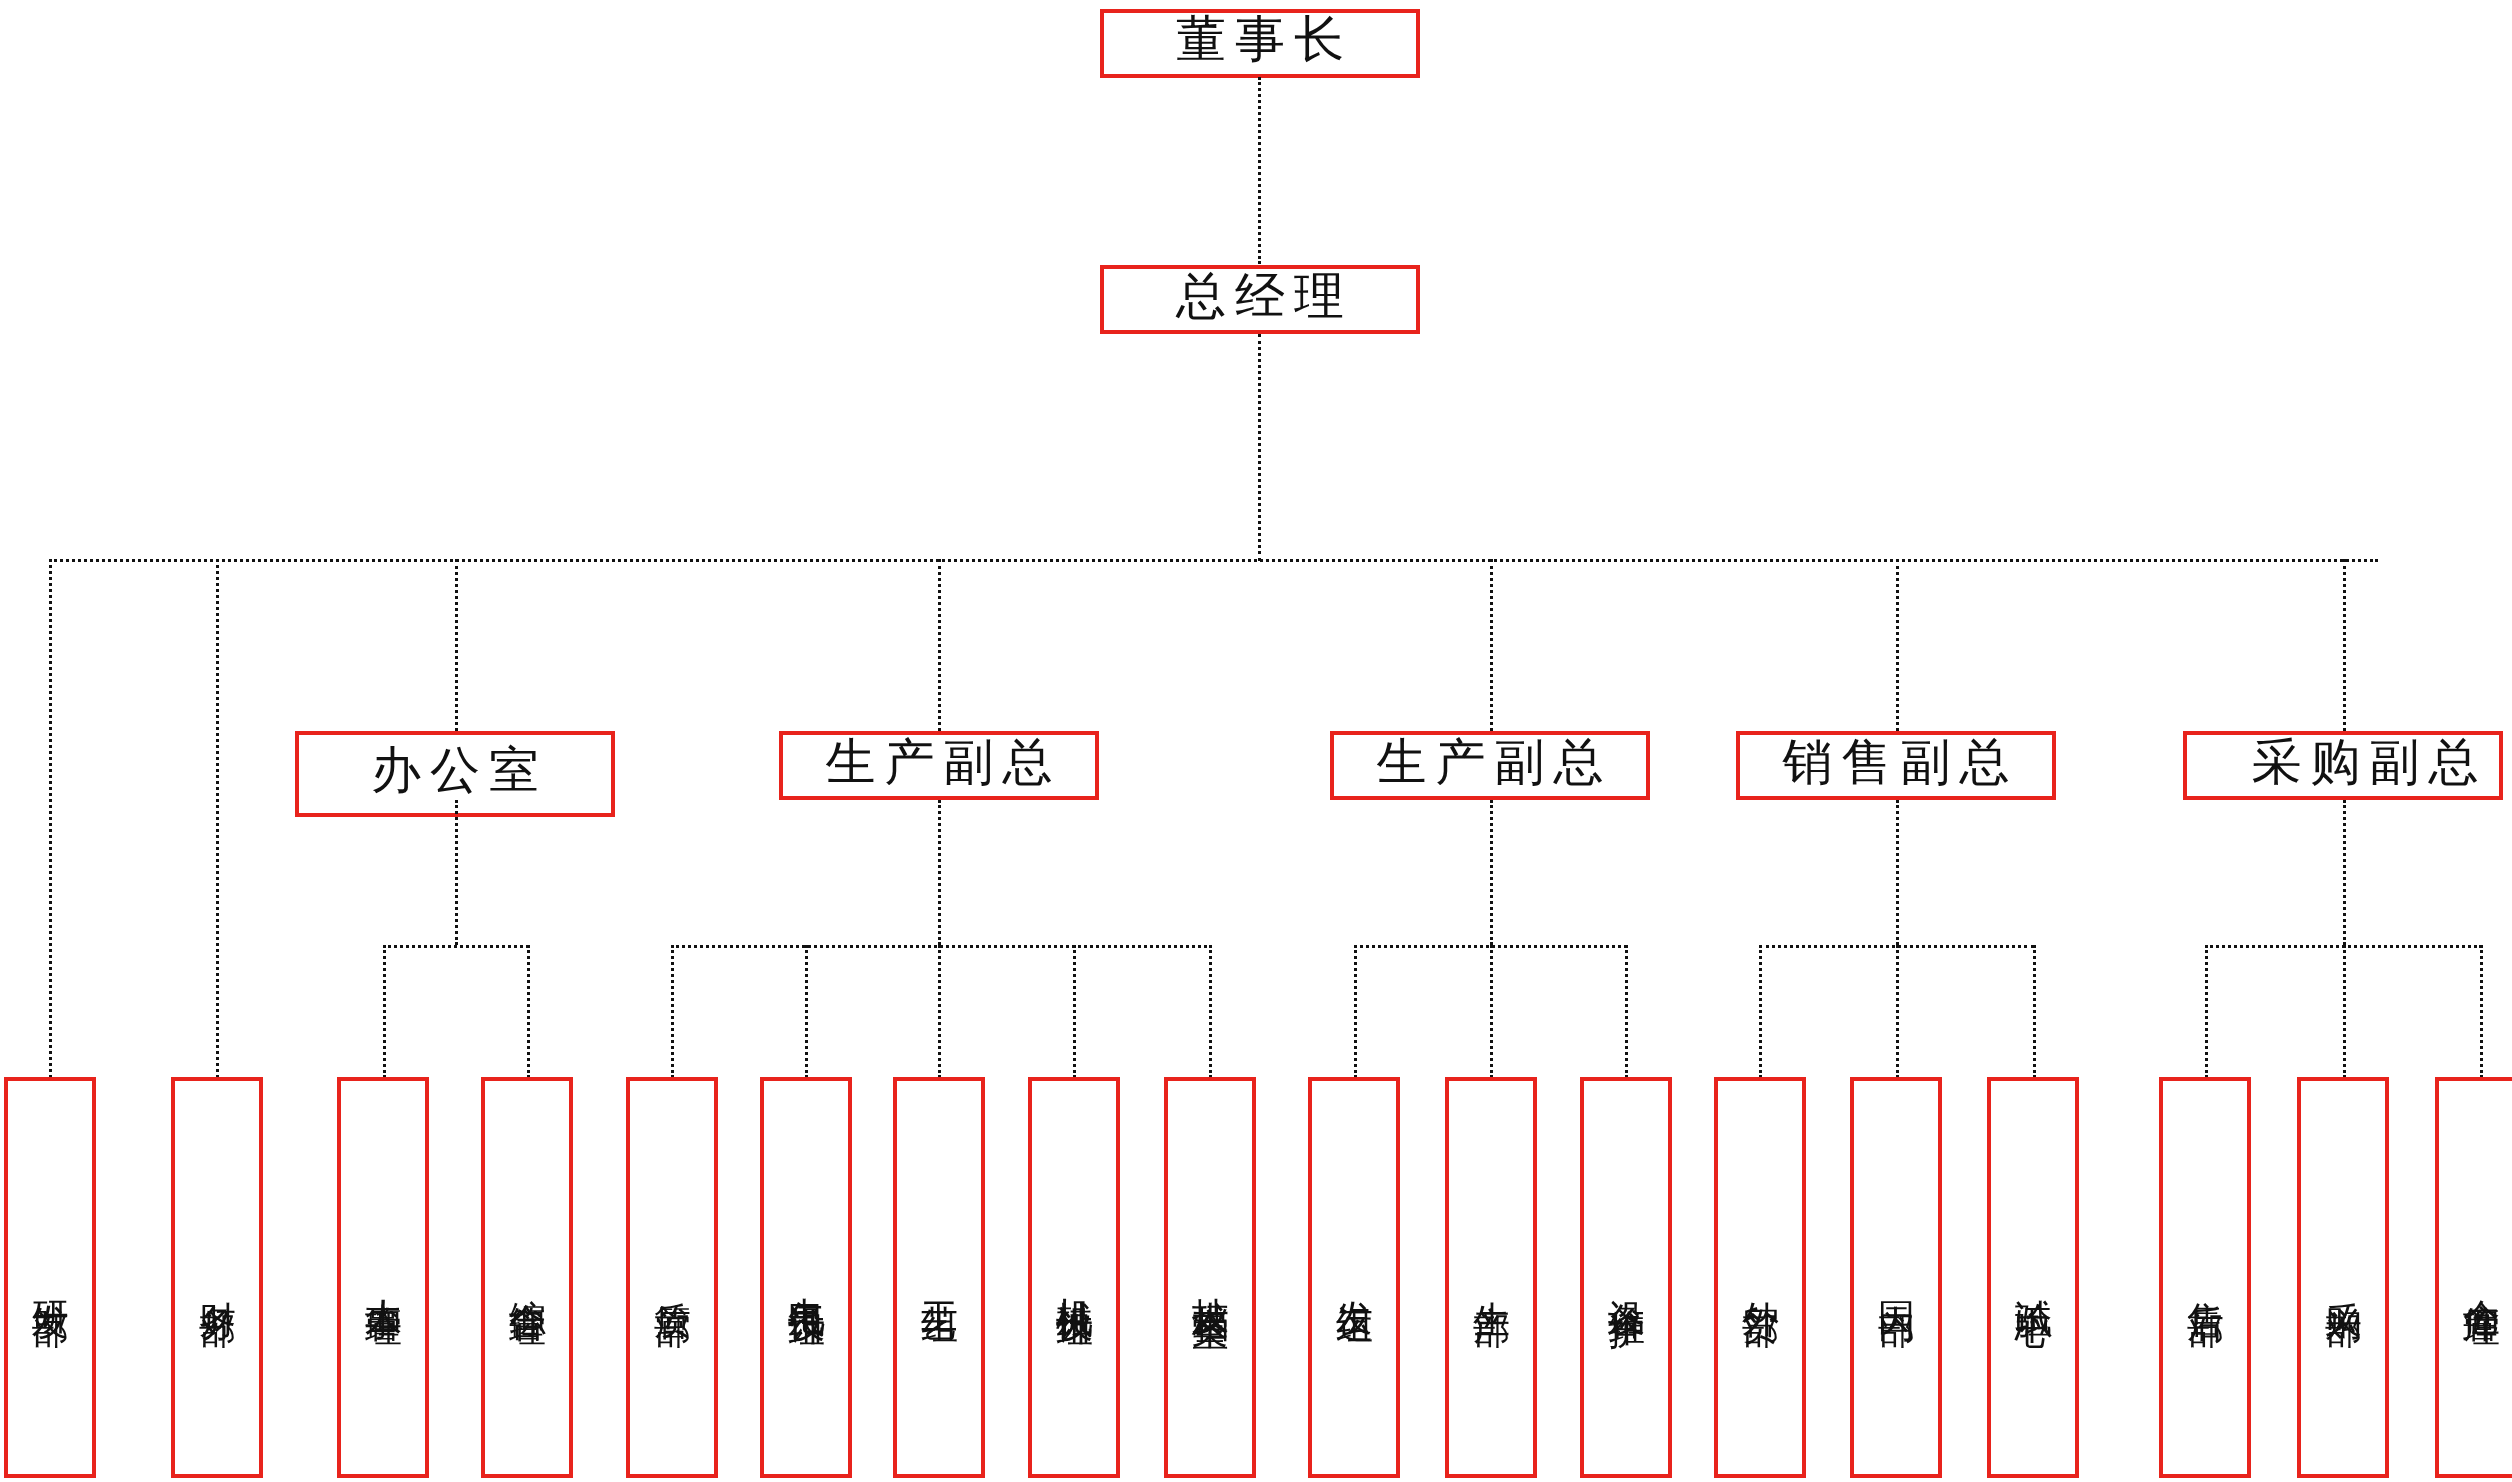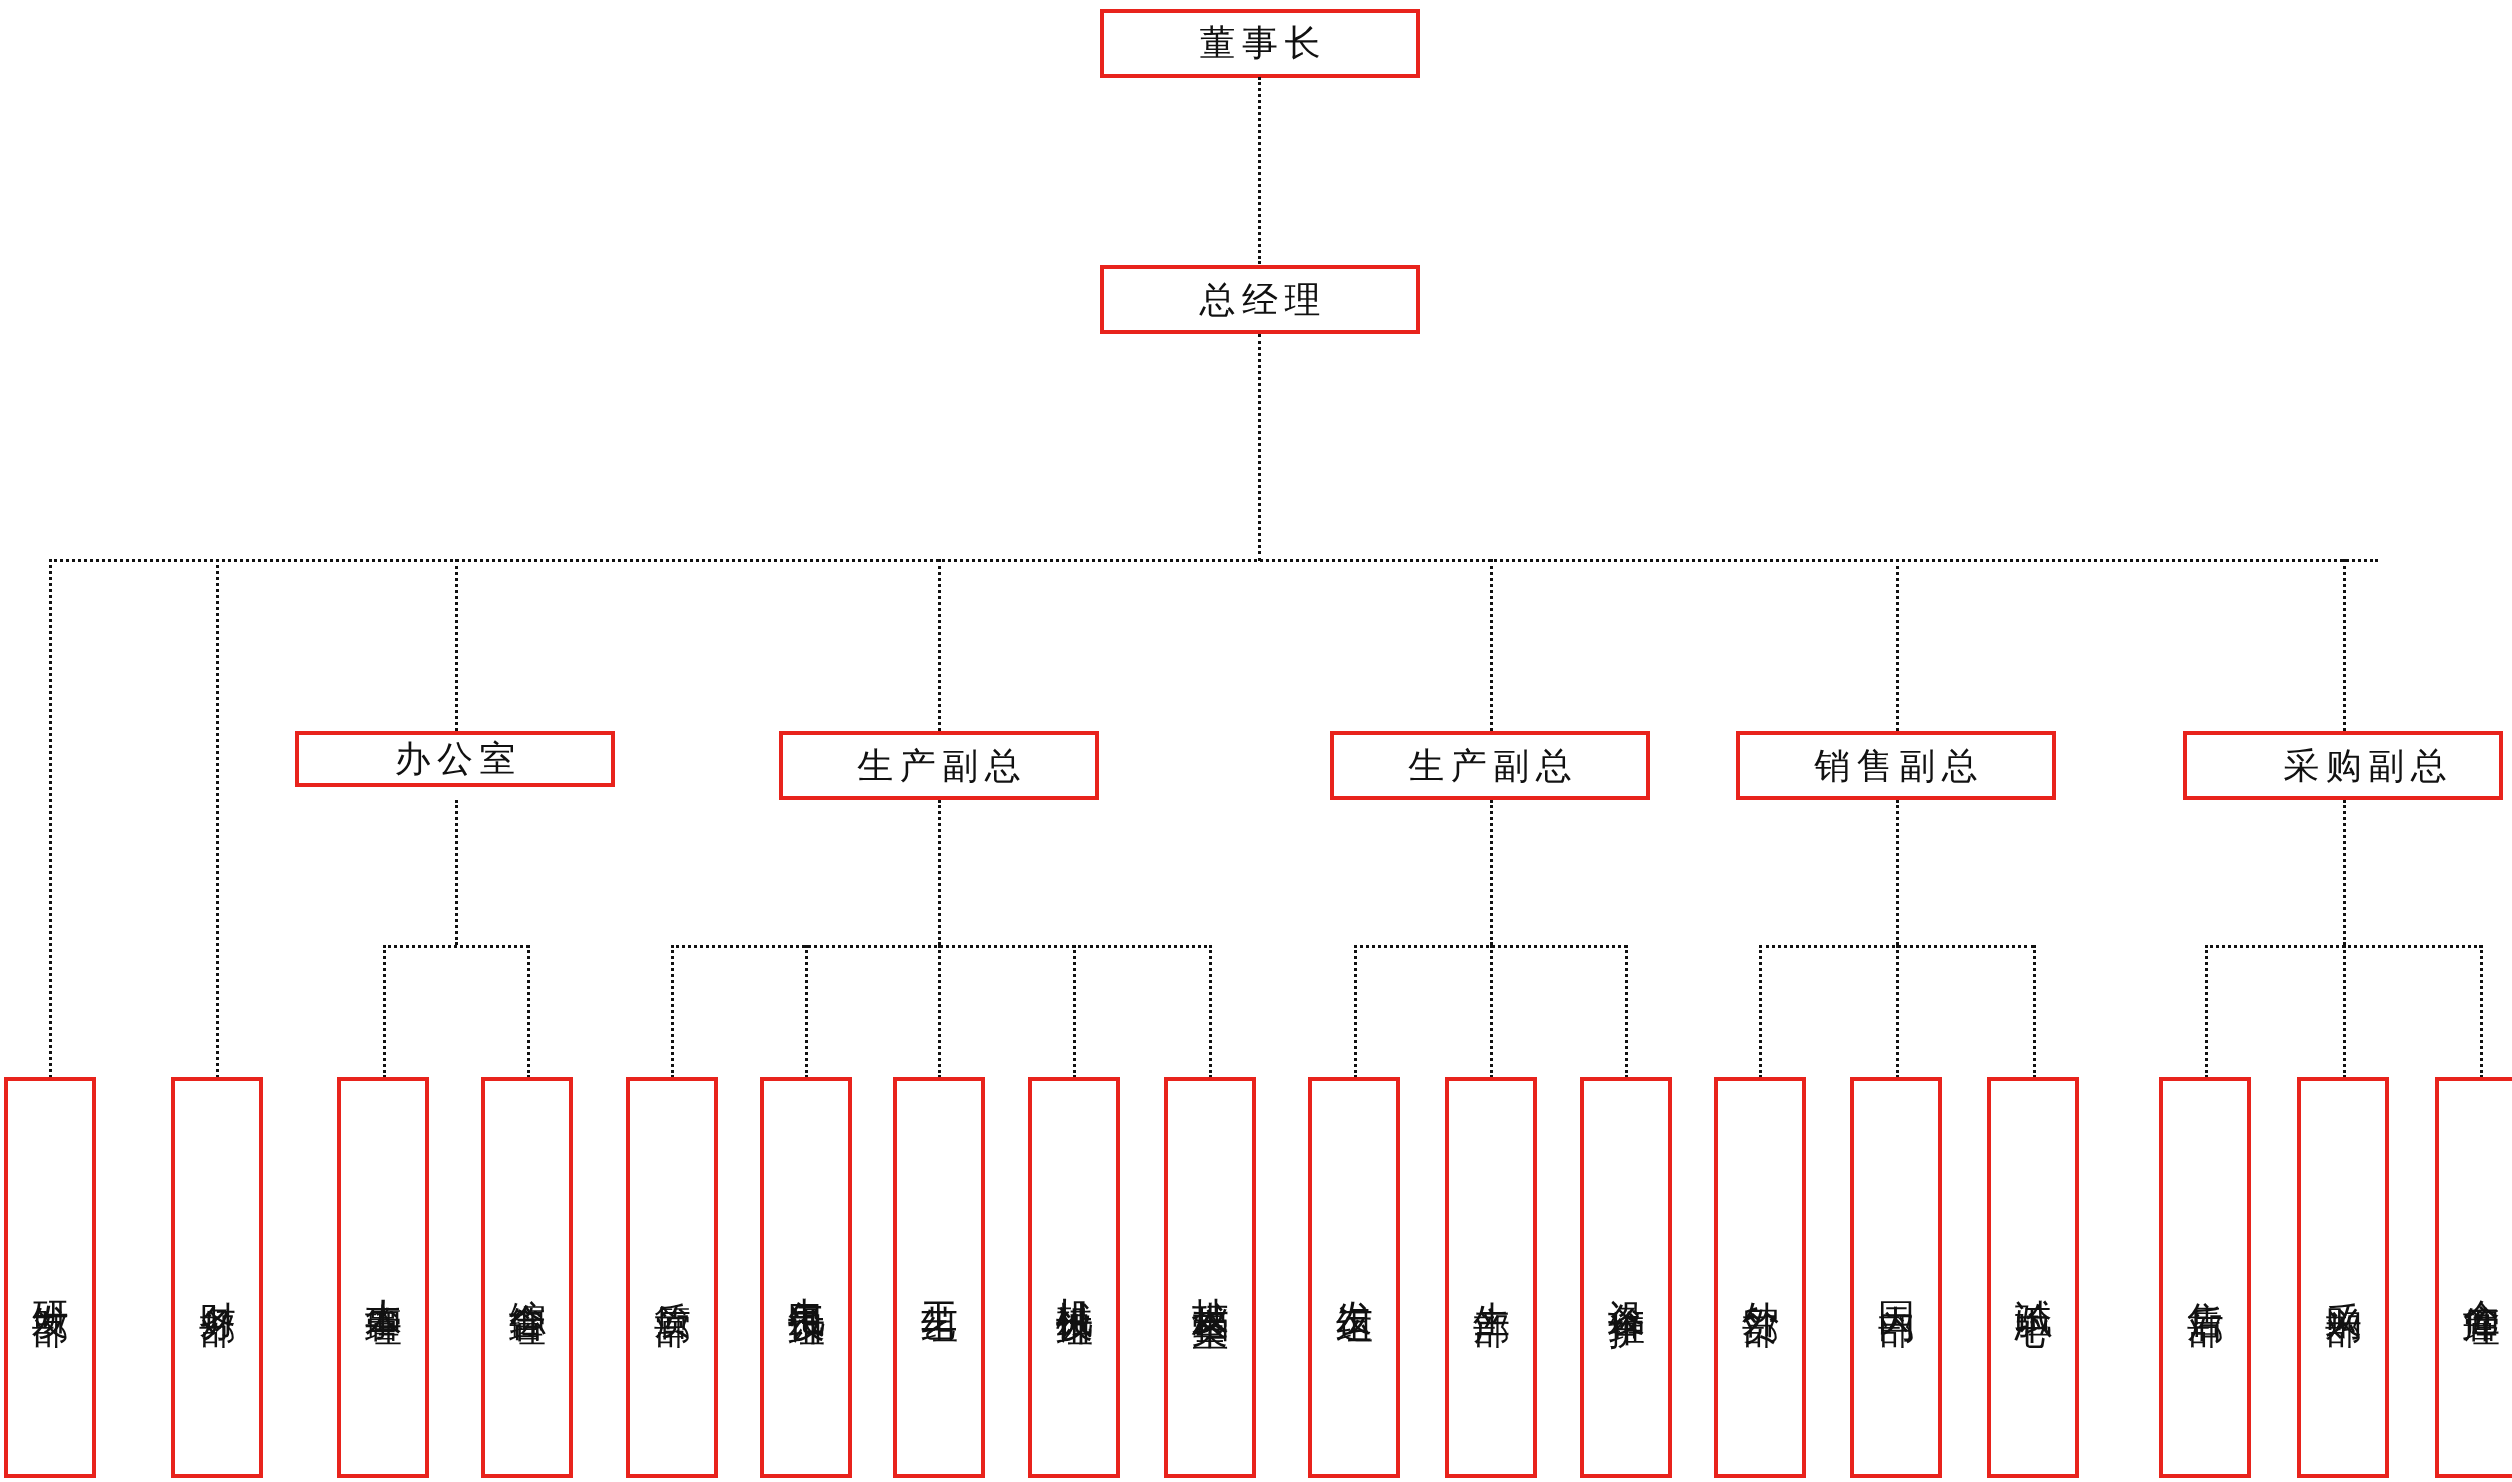--- a/index.html
+++ b/index.html
@@ -23,23 +23,24 @@
     border: 4.3px solid #e8231c;
     background: #ffffff;
     display: flex;
     align-items: center;
     justify-content: center;
     color: #111111;
   }
   .node.horiz {
     letter-spacing: 0.18em;
     text-indent: 0.18em;
-    font-size: 36px;
+    font-size: 50px;
     line-height: 1;
     white-space: nowrap;
+    font-family: Liberation Mono, monospace;
   }
   .node.vert {
     writing-mode: vertical-rl;
     text-orientation: upright;
     letter-spacing: 0.10em;
     font-size: 37px;
     line-height: 1.08;
     white-space: nowrap;
   }
   .node.vert .vtext {
@@ -80,21 +81,21 @@
 
   <div class="vline" style="left:455px; top:559px; height:172px;"></div>
   <div class="vline" style="left:938px; top:559px; height:172px;"></div>
   <div class="vline" style="left:1490px; top:559px; height:172px;"></div>
   <div class="vline" style="left:1896px; top:559px; height:172px;"></div>
   <div class="vline" style="left:2343px; top:559px; height:172px;"></div>
 
   <div class="vline" style="left:49px; top:559px; height:519px;"></div>
   <div class="vline" style="left:216px; top:559px; height:519px;"></div>
 
-  <div class="node horiz" style="left:295px; top:731px; width:320px; height:56px;">
+  <div class="node horiz" style="left:295px; top:731px; width:320px; height:86px;">
     <span>办公室</span>
   </div>
 
   <div class="node horiz" style="left:779px; top:731px; width:320px; height:69px;">
     <span>生产副总</span>
   </div>
 
   <div class="node horiz" style="left:1330px; top:731px; width:320px; height:69px;text-align:right;">
     <span>生产副总</span>
   </div>

